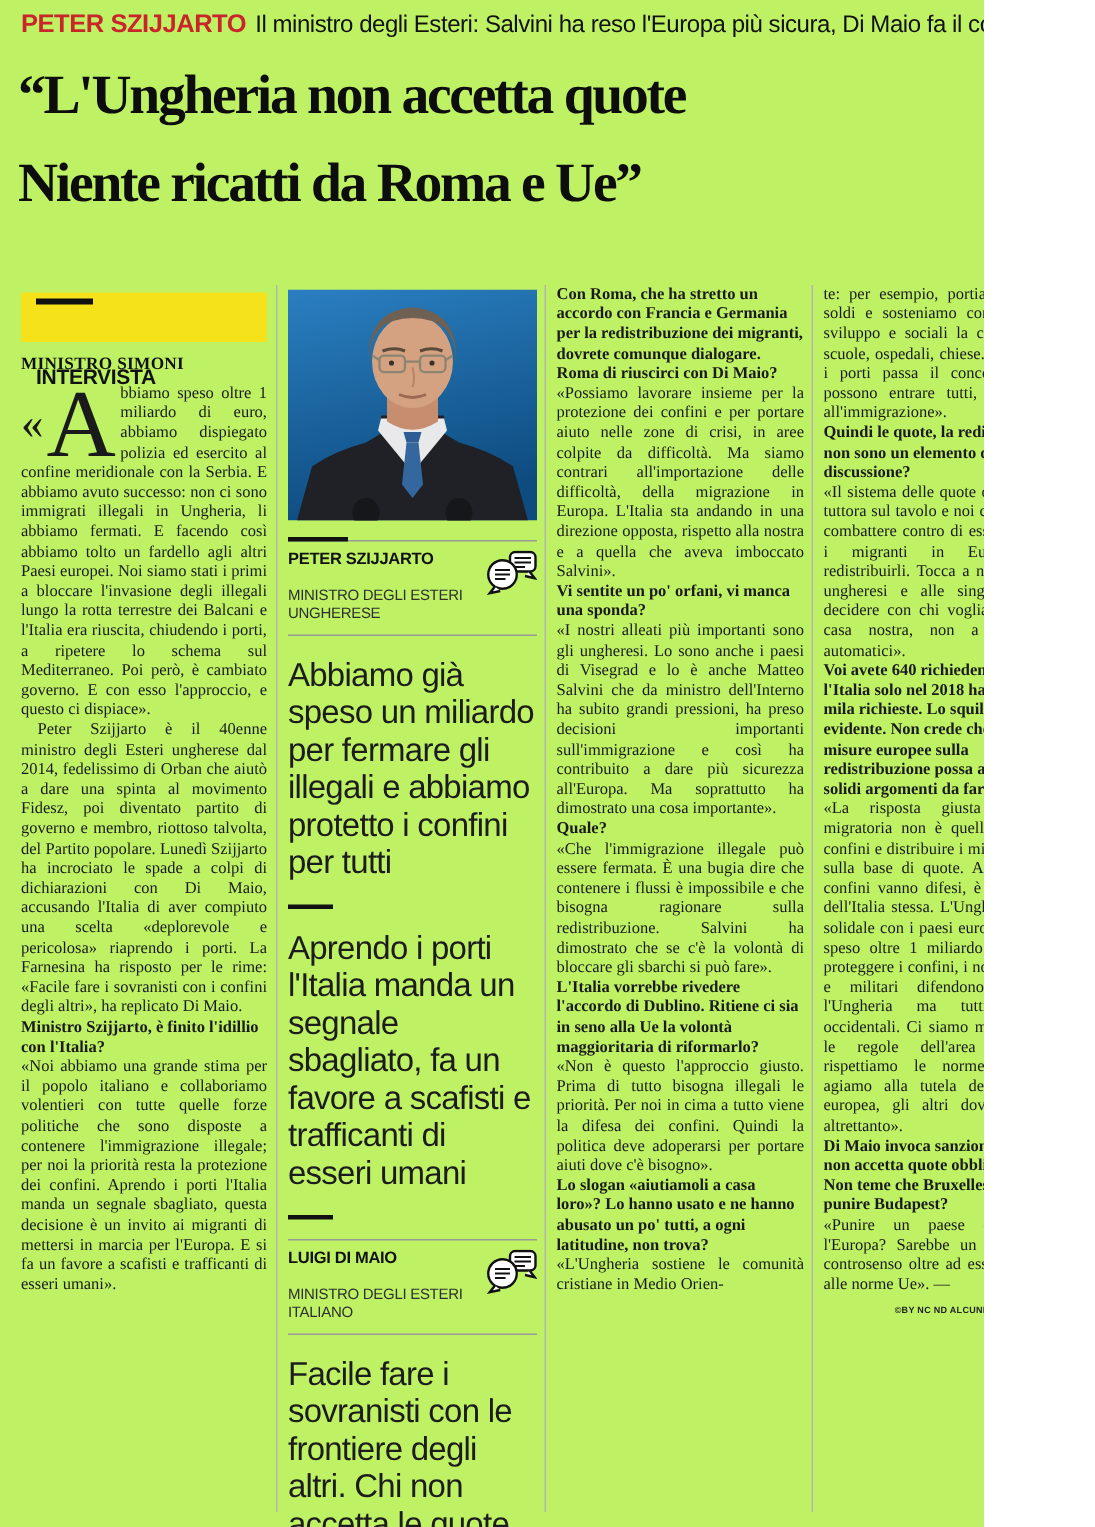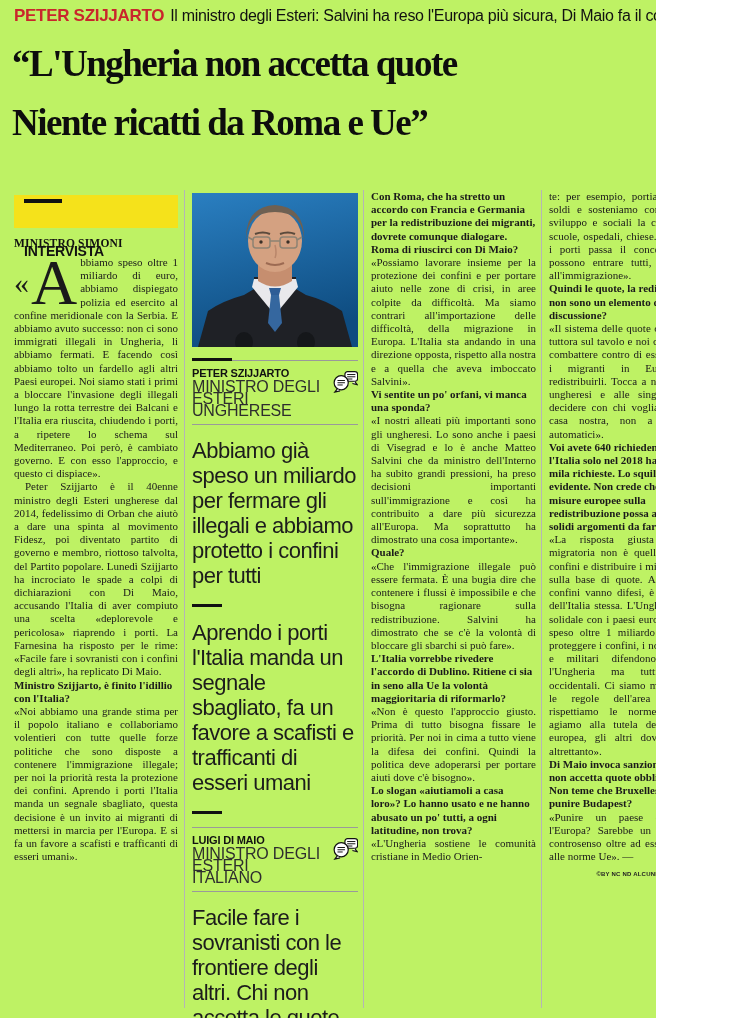--- a/index.html
+++ b/index.html
@@ -35,21 +35,21 @@
   
   .dc-quote{float:left;font-size:30px;line-height:30px;margin:12px 2px 0 0;font-weight:400;}
   .dc-letter{float:left;font-size:64px;line-height:50px;margin:2px 3px 0 0;font-weight:400;}
   
   .photo{width:166px;height:154px;display:block;}
   .capblock{margin-top:13px;}
   .cap-rule{height:1px;background:#9a9a9a;position:relative;}
   .cap-rule.blk::before{content:'';position:absolute;left:0;top:-2px;width:40px;height:3px;background:#111;}
   .cap-inner{display:flex;justify-content:space-between;align-items:flex-start;padding:6px 0 7px 0;}
   .cap-name{font-family:"Liberation Sans",sans-serif;font-weight:700;font-size:11px;letter-spacing:-0.2px;color:#111;}
-  .cap-role{font-family:"Liberation Sans",sans-serif;font-size:16px;line-height:12px;letter-spacing:-0.2px;color:#2e2e2e;margin-top:2px;}
+  .cap-role{font-family:"Liberation Sans",sans-serif;font-size:10px;line-height:12px;letter-spacing:-0.2px;color:#2e2e2e;margin-top:13px;}
   .pullquote{font-family:"Liberation Sans",sans-serif;font-size:22px;line-height:25px;
              letter-spacing:-0.5px;color:#1c1c1c;margin-top:13px;}
   .qdash{width:30px;height:3px;background:#111;margin:16px 0 2px 0;}
   
   .copyright{margin-top:8px;text-align:right;font-family:"Liberation Sans",sans-serif;
              font-size:6px;font-weight:700;letter-spacing:0.2px;color:#222;}
 </style>
 </head>
 <body>
 
@@ -186,21 +186,21 @@
   </div>
 
   <div class="col col3 body">
     <p class="q">Con Roma, che ha stretto un accordo con Francia e Germania per la redistribuzione dei migranti, dovrete comunque dialogare. Roma di riuscirci con Di Maio?</p>
     <p>«Possiamo lavorare insieme per la protezione dei confini e per portare aiuto nelle zone di crisi, in aree colpite da difficoltà. Ma siamo contrari all'importazione delle difficoltà, della migrazione in Europa. L'Italia sta andando in una direzione opposta, rispetto alla nostra e a quella che aveva imboccato Salvini».</p>
     <p class="q">Vi sentite un po' orfani, vi manca una sponda?</p>
     <p>«I nostri alleati più importanti sono gli ungheresi. Lo sono anche i paesi di Visegrad e lo è anche Matteo Salvini che da ministro dell'Interno ha subito grandi pressioni, ha preso decisioni importanti sull'immigrazione e così ha contribuito a dare più sicurezza all'Europa. Ma soprattutto ha dimostrato una cosa importante».</p>
     <p class="q">Quale?</p>
     <p>«Che l'immigrazione illegale può essere fermata. È una bugia dire che contenere i flussi è impossibile e che bisogna ragionare sulla redistribuzione. Salvini ha dimostrato che se c'è la volontà di bloccare gli sbarchi si può fare».</p>
     <p class="q">L'Italia vorrebbe rivedere l'accordo di Dublino. Ritiene ci sia in seno alla Ue la volontà maggioritaria di riformarlo?</p>
-    <p>«Non è questo l'approccio giusto. Prima di tutto bisogna fissare le priorità. Per noi in cima a tutto viene la difesa dei confini. Quindi la politica deve adoperarsi per portare aiuti dove c'è bisogno».</p>
+    <p>«Non è questo l'approccio giusto. Prima di tutto bisogna illegali le priorità. Per noi in cima a tutto viene la difesa dei confini. Quindi la politica deve adoperarsi per portare aiuti dove c'è bisogno».</p>
     <p class="q">Lo slogan «aiutiamoli a casa loro»? Lo hanno usato e ne hanno abusato un po' tutti, a ogni latitudine, non trova?</p>
     <p>«L'Ungheria sostiene le comunità cristiane in Medio Orien-</p>
   </div>
 
   <div class="col col4 body">
     <p>te: per esempio, portiamo sostegno soldi e sosteniamo con progetti di sviluppo e sociali la costruzione di scuole, ospedali, chiese. Se si aprono i porti passa il concetto che qui possono entrare tutti, è un invito all'immigrazione».</p>
     <p class="q">Quindi le quote, la redistribuzione non sono un elemento di discussione?</p>
     <p>«Il sistema delle quote obbligatorie é tuttora sul tavolo e noi continuiamo a combattere contro di esso. Chi invita i migranti in Europa vorrà redistribuirli. Tocca a noi, tocca agli ungheresi e alle singole Nazioni, decidere con chi vogliamo vivere a casa nostra, non a meccanismi automatici».</p>
     <p class="q">Voi avete 640 richiedenti asilo, l'Italia solo nel 2018 ha vagliato 94 mila richieste. Lo squilibrio è evidente. Non crede che chi chiede misure europee sulla redistribuzione possa avere dei solidi argomenti da far valere?</p>
     <p>«La risposta giusta alla crisi migratoria non è quella di aprire i confini e distribuire i migranti illegali sulla base di quote. Al contrario, i confini vanno difesi, è nell'interesse dell'Italia stessa. L'Ungheria sì che è solidale con i paesi europei, abbiamo speso oltre 1 miliardo di euro per proteggere i confini, i nostri poliziotti e militari difendono non solo l'Ungheria ma tutti i paesi occidentali. Ci siamo mossi secondo le regole dell'area Schenghen, rispettiamo le norme comuni e agiamo alla tutela della sicurezza europea, gli altri dovrebbero fare altrettanto».</p>

